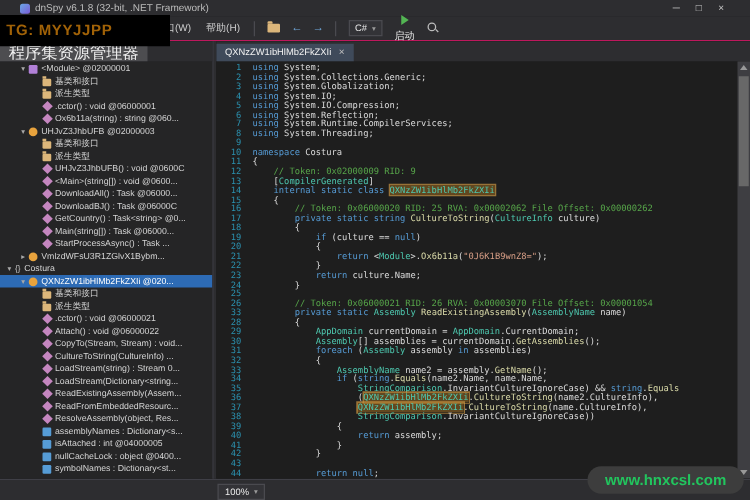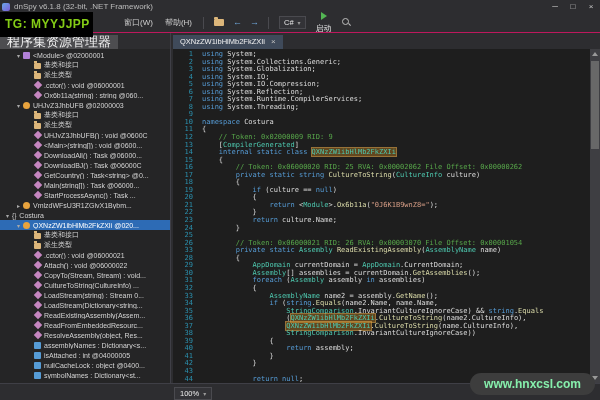--- a/index.html
+++ b/index.html
@@ -1,19 +1,19 @@
 <!DOCTYPE html>
 <html><head>
 <meta charset="utf-8">
 <style>
   html,body{margin:0;padding:0;background:#111;}
   .app{position:relative;width:600px;height:400px;overflow:hidden;background:#1e1e1e;
        font-family:"Liberation Sans",sans-serif;color:#d4d4d4;-webkit-font-smoothing:antialiased;}
   
-  .titlebar{height:13px;background:#2d2d30;display:flex;align-items:center;padding:0 0;font-size:8px;color:#bcbcbc;}
+  .titlebar{height:13px;background:#2d2d30;display:flex;align-items:center;padding:0 14px;font-size:8px;color:#bcbcbc;}
   .appicon{width:8px;height:8px;border-radius:2px;background:linear-gradient(135deg,#6aa8e8,#7b5cd6);margin:0 4px 0 2px;flex:none;}
   .titletext{flex:1;white-space:nowrap;overflow:hidden;}
   .winbtns{display:flex;flex:none;}
   .winbtn{width:18px;text-align:center;font-size:8px;color:#c8c8c8;line-height:13px;}
   
   .menubar{height:19px;background:#2d2d30;border-bottom:1px solid #be185d;display:flex;align-items:center;font-size:8px;color:#cfcfcf;padding-left:118px;}
   .menuitem{padding:0 6px;line-height:19px;}
   .tbsep{width:1px;height:12px;background:#4a4a4f;margin:0 5px;}
   .tbicon{margin:0 4px;font-size:9px;color:#6fa8dc;line-height:19px;}
   .folderico{width:10px;height:7px;background:#dcb67a;border-radius:1px;position:relative;margin:0 5px;flex:none;}
@@ -62,23 +62,23 @@
   .vthumb{position:absolute;left:1px;right:1px;top:12px;height:88px;background:#686868;}
   .sarrow{position:absolute;left:2px;width:0;height:0;border-left:3px solid transparent;border-right:3px solid transparent;}
   .sarrow.up{top:3px;border-bottom:4px solid #999;}
   .sarrow.down{bottom:3px;border-top:4px solid #999;}
   
   .statusbar{height:18px;background:#2d2d30;border-top:1px solid #3f3f46;display:flex;align-items:center;}
   .zoombox{margin-left:174px;display:flex;align-items:center;gap:4px;border:1px solid #4a4a4f;background:#333337;
            color:#ededed;font-size:7.5px;padding:1px 5px;}
   .zoombox .chev{font-size:6px;color:#9a9a9a;}
   
-  .wm-top{position:absolute;left:0;top:12px;width:93px;height:25px;background:#000;color:#84cc16;
+  .wm-top{position:absolute;left:0;top:12px;width:136px;height:25px;background:#000;color:#a16207;
           font-size:12px;font-weight:bold;line-height:25px;padding-left:5px;z-index:60;letter-spacing:0.5px;box-sizing:border-box;}
-  .wm-bottom{position:absolute;right:5px;bottom:5px;background:#3d3d3d;color:#86efac;border-radius:12px;
+  .wm-bottom{position:absolute;right:5px;bottom:5px;background:#3d3d3d;color:#22c55e;border-radius:12px;
              padding:4px 14px;font-size:12px;font-weight:600;z-index:60;}
 </style>
 </head>
 <body>
 
 <div class="app">
 
   <div class="titlebar">
     <span class="appicon"></span>
     <span class="titletext">dnSpy v6.1.8 (32-bit, .NET Framework)</span>

